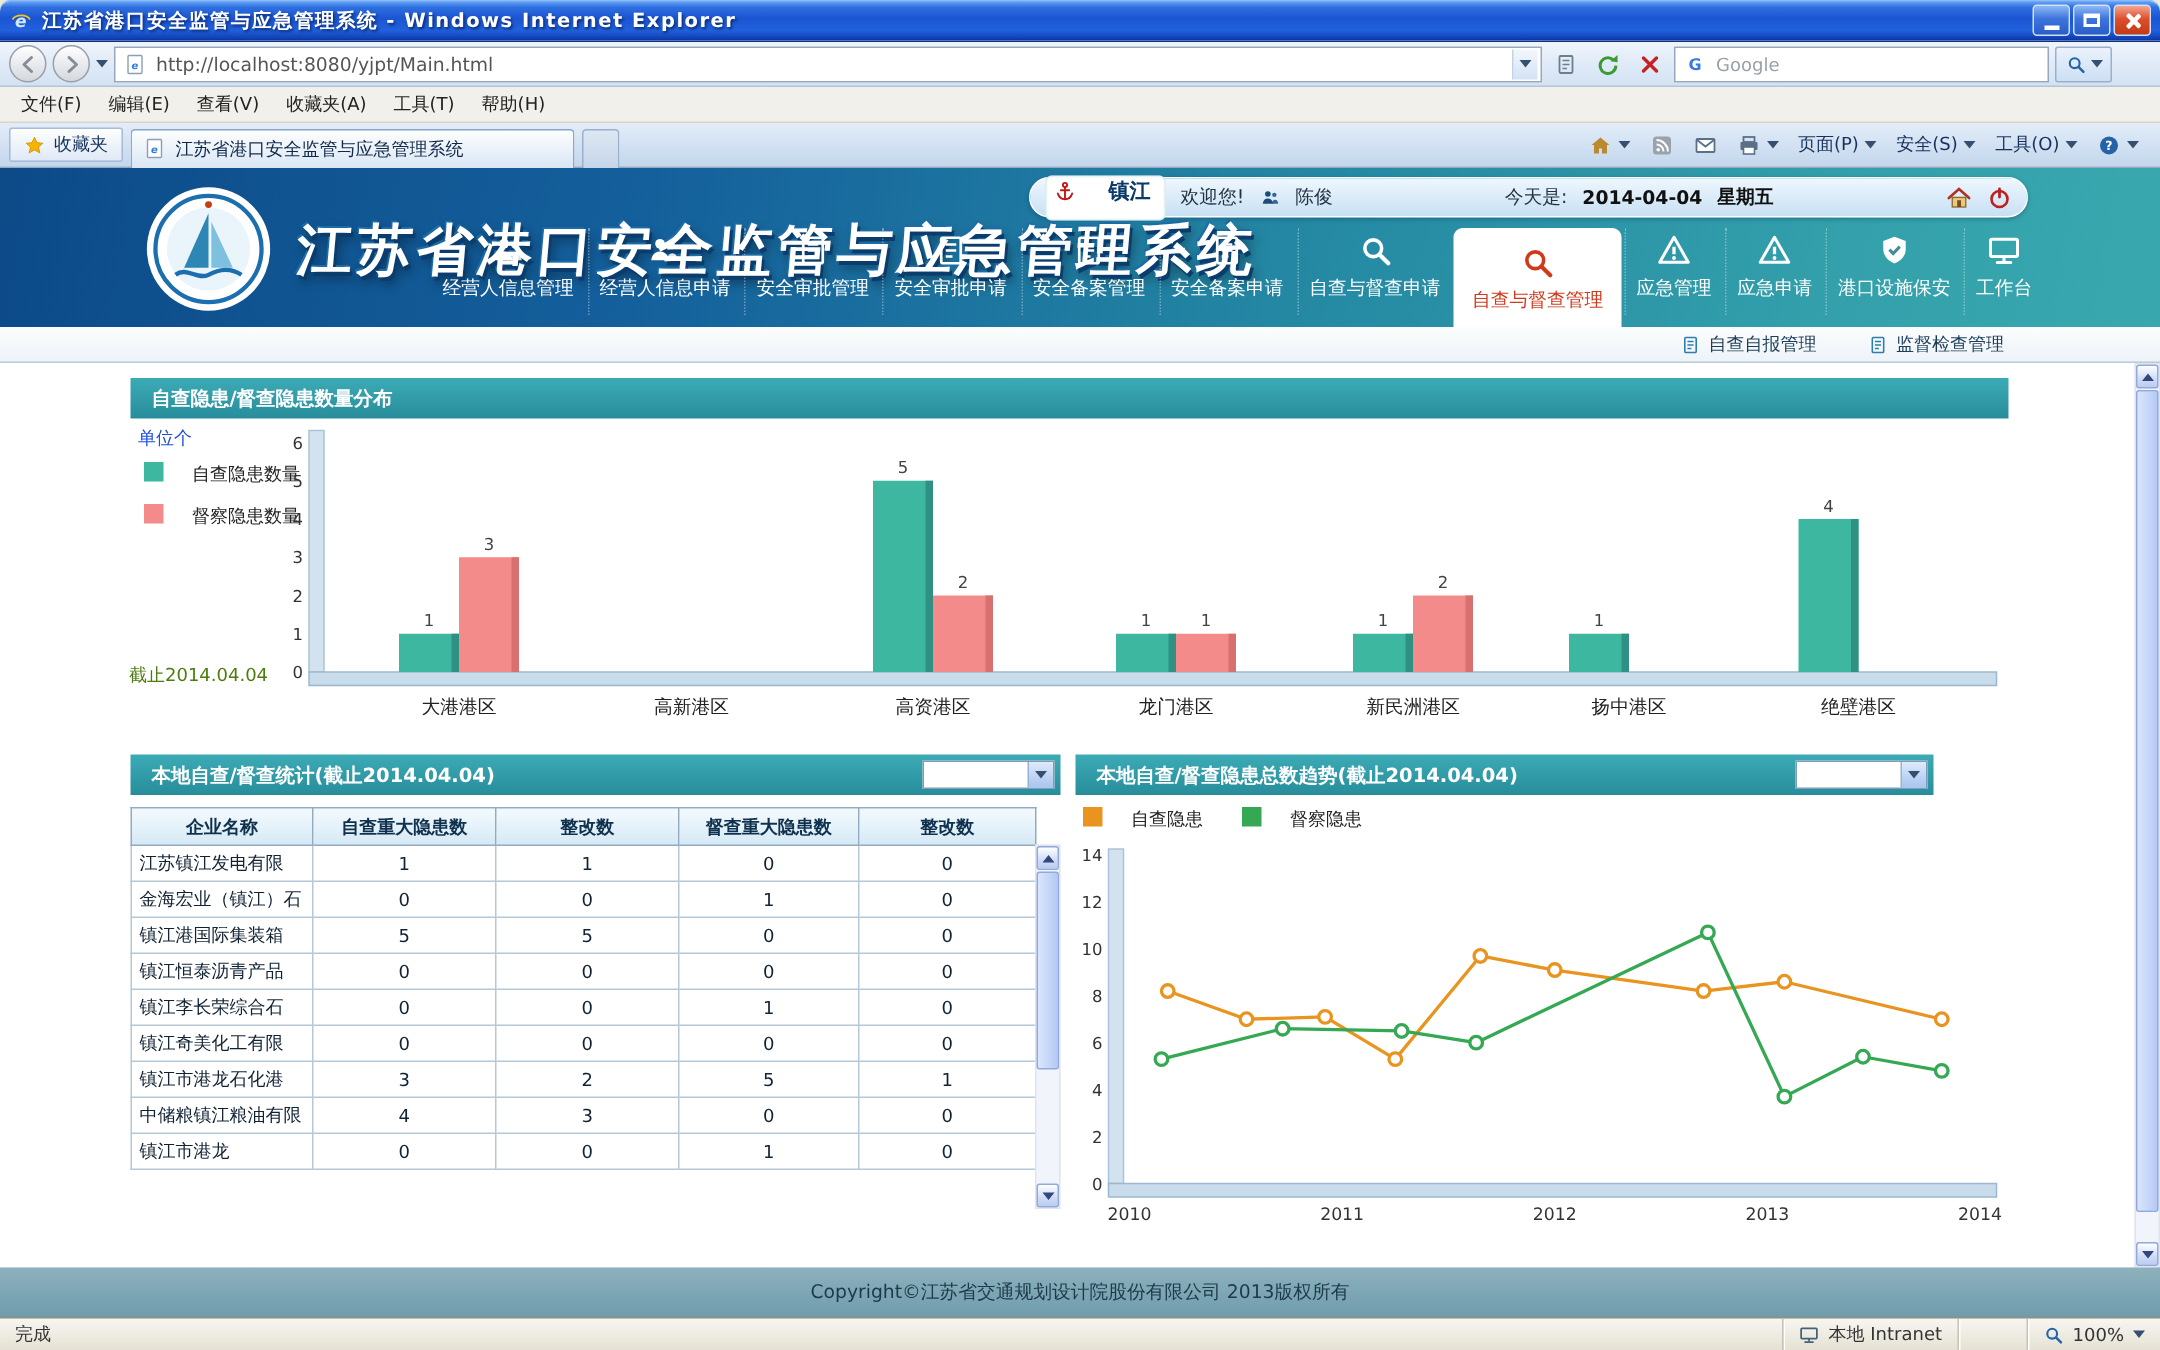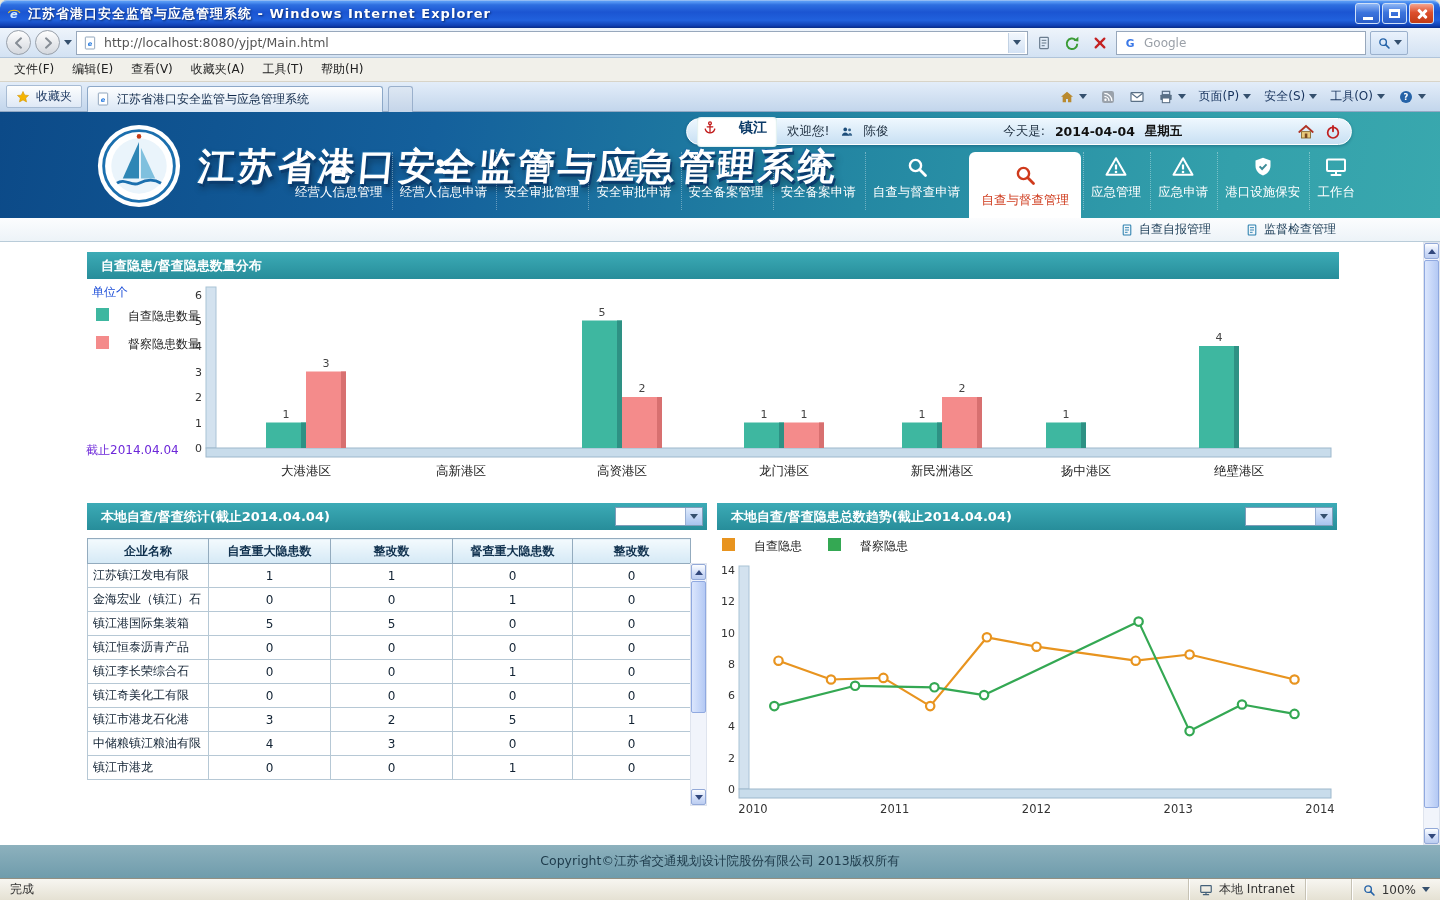--- a/index.html
+++ b/index.html
@@ -58,28 +58,28 @@
 .nav-item.active{background:#fff;color:#cf3a1c;border-radius:6px 6px 0 0;height:66px;border-left:none;padding-left:12px;padding-right:12px}
 
 #subnav{position:absolute;top:218px;left:0;width:1440px;height:24px;background:linear-gradient(#fcfdfe,#edf3f8);border-bottom:1px solid #b9ccd9;display:flex;align-items:center;justify-content:flex-end;gap:34px;padding-right:104px}
 .subnav-item{display:flex;align-items:center;gap:5px;color:#1c3d57;cursor:pointer}
 .subnav-item .ico{color:#2a7fae}
 
 #frame{position:absolute;top:242px;left:0;width:1423px;height:603px;background:#fff;overflow:hidden}
 .panel-hd{position:absolute;height:27px;background:linear-gradient(#3cabb6,#278d9a);color:#fff;font-weight:bold;font-size:13px;display:flex;align-items:center;padding:0 4px 0 14px}
 #hd-bar{left:87px;top:10px;width:1252px}
 #hd-stats{left:87px;top:261px;width:620px}
-#hd-trend{left:717px;top:261px;width:620px}
+#hd-trend{left:717px;top:261px;width:572px}
 .combo{margin-left:auto;width:88px;height:19px;background:#fff;border:1px solid #7f9db9;display:flex;align-items:center;justify-content:flex-end;cursor:pointer}
 .combo-btn{width:17px;height:17px;background:linear-gradient(#dfeafc,#a8c4ef);border-left:1px solid #9ab0d4;display:flex;align-items:center;justify-content:center}
 #unitlabel{position:absolute;left:92px;top:42px;color:#1d4ed8}
 #barlegend{position:absolute;left:96px;top:66px;display:flex;flex-direction:column;gap:11px}
 .leg-entry{display:flex;gap:19px;color:#222}
 .leg-sq{width:13px;height:13px;flex:none}
-#cutofflabel{position:absolute;left:86px;top:200px;color:#6d28d9}
+#cutofflabel{position:absolute;left:86px;top:200px;color:#4d7c0f}
 #bar-svg{position:absolute;left:190px;top:41px}
 #trendlegend{position:absolute;left:722px;top:296px;display:flex;gap:26px}
 #line-svg{position:absolute;left:717px;top:318px}
 svg text{font-family:"DejaVu Sans","Liberation Sans",sans-serif}
 
 #statstable{position:absolute;left:87px;top:296px;width:603px;border-collapse:collapse;table-layout:fixed;font-size:12px}
 #statstable th{background:linear-gradient(#f3fafd,#d5e9f6);border:1px solid #93abbe;height:25px;font-weight:bold;color:#10314e;white-space:nowrap;overflow:hidden}
 #statstable td{border:1px solid #b6c8d5;height:24px;color:#123;text-align:center;white-space:nowrap;overflow:hidden}
 #statstable td.name{text-align:left;padding-left:5px}
 

